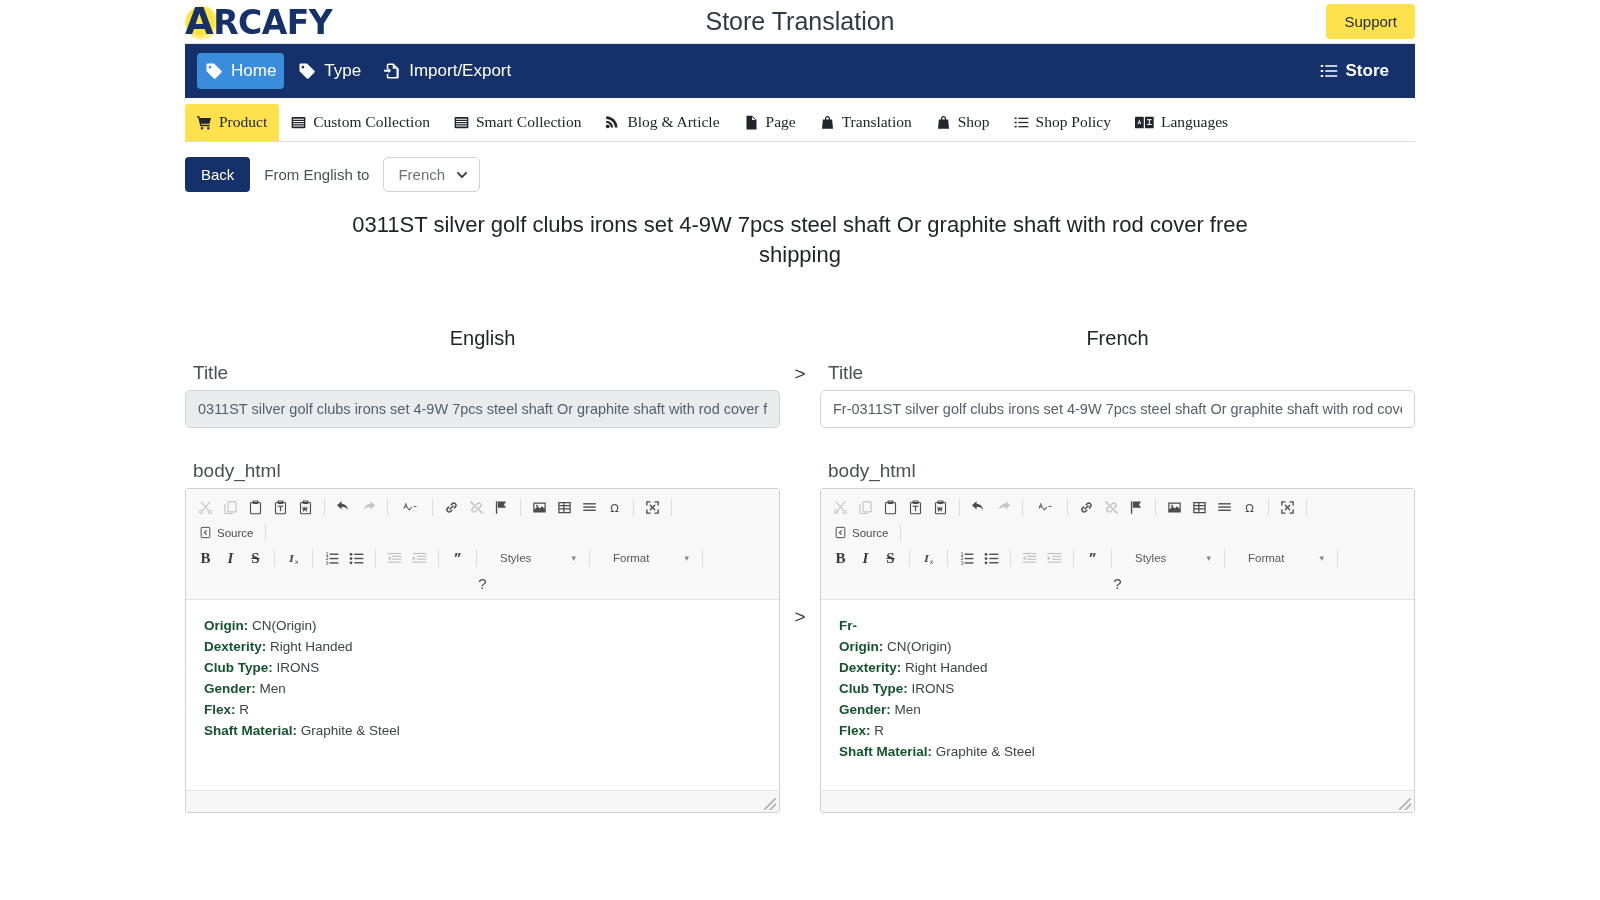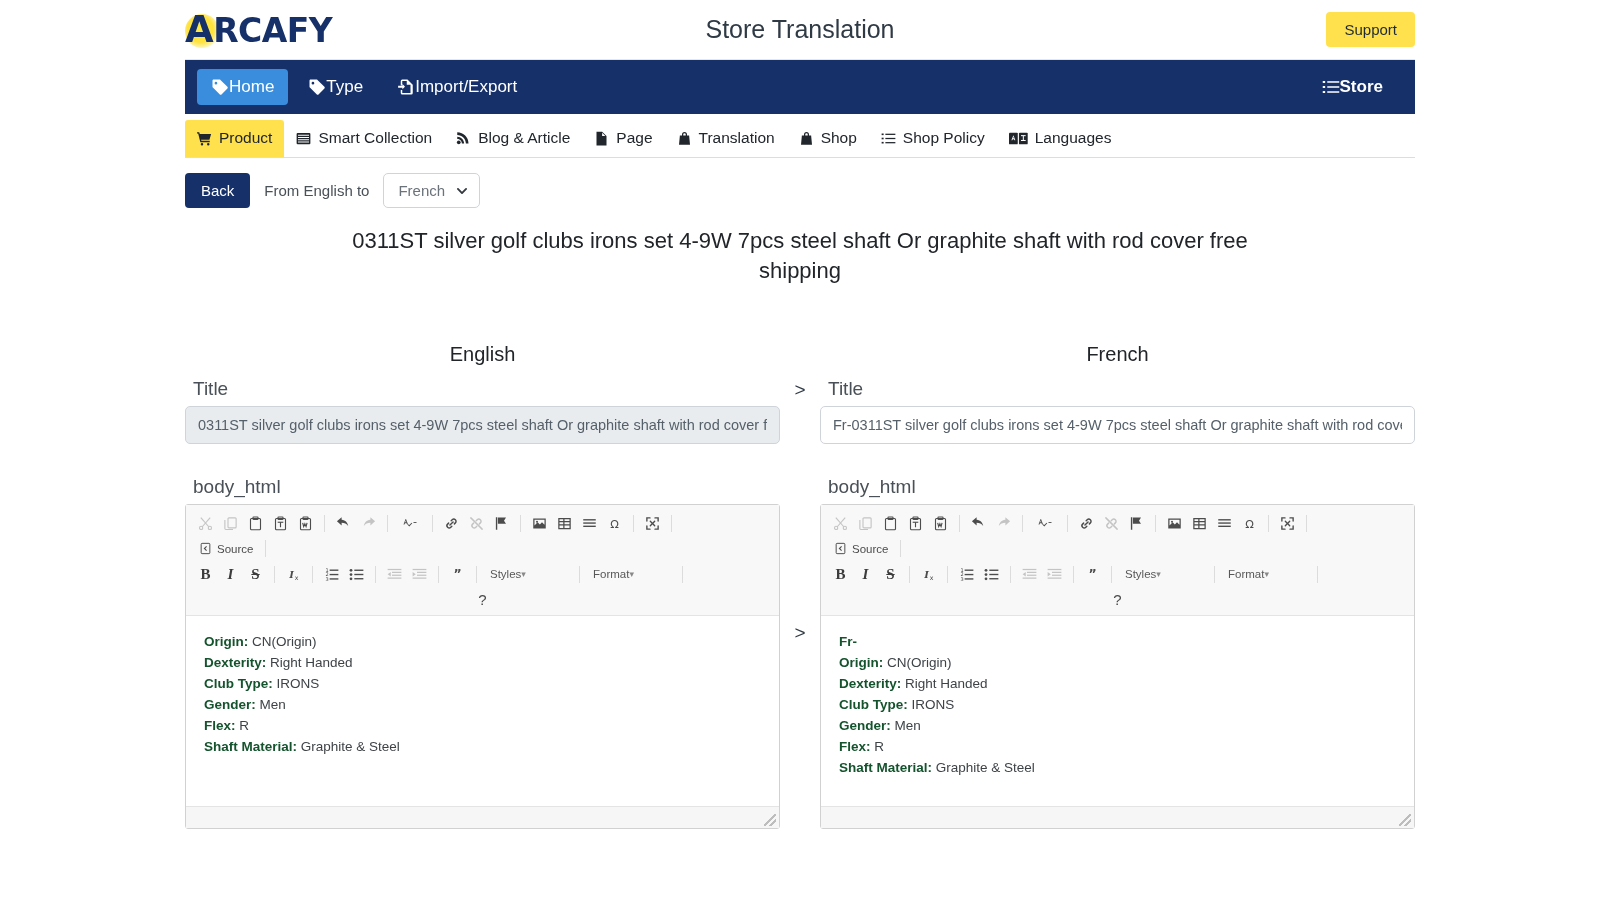--- a/index.html
+++ b/index.html
@@ -9,21 +9,21 @@
     background:#ffffff;
     font-family:"Liberation Sans", sans-serif;
     color:#212529;
     overflow:hidden;
   }
   .page { width:1600px; height:900px; position:relative; }
   .inner { width:1230px; margin:0 auto; position:relative; }
 
   
   .topbar {
-    height:60px; display:flex; align-items:center;
+    height:44px; display:flex; align-items:center;
     border-bottom:1px solid #e6e6e6; position:relative;
   }
   .logo { display:flex; align-items:center; position:relative; height:40px; }
   .logo-mark {
     position:relative; width:44px; height:40px;
   }
   .logo-sun {
     position:absolute; left:0; top:4px; width:34px; height:34px; border-radius:50%;
     background:radial-gradient(circle at 45% 45%, #ffe94a 0%, #ffe23c 48%, rgba(255,231,70,0.15) 78%, rgba(255,255,255,0) 100%);
   }
@@ -43,34 +43,34 @@
     border:none; border-radius:4px; padding:9px 18px;
     font-size:15px; cursor:pointer; font-family:"Liberation Sans", sans-serif;
   }
 
   
   .navbar {
     background:#16306a; height:54px; display:flex; align-items:center;
     padding:0 12px; color:#ffffff;
   }
   .nav-item {
-    display:flex; align-items:center; 
-    padding:8px 14px; border-radius:4px; font-size:17px;
+    display:flex; align-items:center; gap:8px;
+    padding:8px 8px; border-radius:4px; font-size:17px;
     color:#ffffff; cursor:pointer; margin-right:6px; white-space:nowrap;
   }
   .nav-item.active { background:#3a8ddd; }
   .nav-right { margin-left:auto; display:flex; align-items:center; }
   .nav-right .nav-item { font-weight:bold; }
   .ico { display:inline-block; width:18px; height:18px; flex:none; }
   .ico svg { display:block; width:100%; height:100%; }
 
   
   .tabbar {
     display:flex; align-items:flex-end; border-bottom:1px solid #dddddd;
-    height:44px; padding-left:0;
+    height:44px; padding-left:0;font-family:Liberation Serif, serif;
   }
   .tab {
     display:flex; align-items:center; gap:7px;
     padding:9px 12px; font-size:15.5px; color:#20262c; cursor:pointer;
     white-space:nowrap; line-height:1.2;
   }
   .tab.active { background:#ffe14d; border-radius:3px 3px 0 0; }
   .tab .ico { width:15px; height:15px; }
 
   
@@ -140,22 +140,22 @@
     display:flex; align-items:center; gap:5px; font-size:11.5px; color:#4c4c4c;
     padding:2px 5px; cursor:pointer;
   }
   .tb-text svg { width:13px; height:13px; }
   .tb-label {
     font-weight:bold; font-size:15px; color:#3c3c3c; width:23px; height:22px;
     display:flex; align-items:center; justify-content:center; cursor:pointer;
     font-family:"Liberation Serif", serif;
   }
   .tb-combo {
-    display:flex; align-items:center; 
-    min-width:88px; font-size:11.5px; color:#585858; padding:2px 6px; cursor:pointer;
+    display:flex; align-items:center; justify-content:space-between;
+    min-width:88px; font-size:11.5px; color:#585858; padding:2px 6px; cursor:pointer;margin-left:10px;
   }
   .tb-combo .caret { font-size:9px; color:#888; }
   .ed-help { text-align:center; font-size:15px; color:#4a4a4a; padding:3px 0 5px; cursor:pointer; }
   .ed-body {
     min-height:190px; padding:16px 18px; font-size:13.5px; line-height:1.55;
     color:#3e4347; font-family:"Liberation Sans", sans-serif;
     background:#ffffff;
   }
   .ed-body b { color:#14532d; }
   .ed-footer {
@@ -231,20 +231,32 @@
     </div>
 
     <div class="tabbar">
       <div class="tab active">
         <span class="ico">
           <svg viewBox="0 0 24 24" fill="currentColor">
               <path d="M0 1.8h3.6l.8 3h18.2l-2.7 9.2H6.6l.4 1.6h13.4v2.2H5.3L1.9 4H0V1.8zM8 19a2 2 0 110 4 2 2 0 010-4zm10 0a2 2 0 110 4 2 2 0 010-4z"></path>
             </svg>
         </span>
         <span>Product</span>
+      </div>
+      <div class="tab">
+        <span class="ico">
+          <svg viewBox="0 0 24 24" fill="currentColor">
+              <rect x="1" y="3" width="22" height="18" rx="1.6"></rect>
+              <rect x="3.2" y="6" width="17.6" height="1.6" fill="#fff"></rect>
+              <rect x="3.2" y="9.6" width="17.6" height="1.6" fill="#fff"></rect>
+              <rect x="3.2" y="13.2" width="17.6" height="1.6" fill="#fff"></rect>
+              <rect x="3.2" y="16.8" width="17.6" height="1.6" fill="#fff"></rect>
+            </svg>
+        </span>
+        <span>Custom Collection</span>
       </div>
       <div class="tab">
         <span class="ico">
           <svg viewBox="0 0 24 24" fill="currentColor">
               <rect x="1" y="3" width="22" height="18" rx="1.6"></rect>
               <rect x="3.2" y="6" width="17.6" height="1.6" fill="#fff"></rect>
               <rect x="3.2" y="9.6" width="17.6" height="1.6" fill="#fff"></rect>
               <rect x="3.2" y="13.2" width="17.6" height="1.6" fill="#fff"></rect>
               <rect x="3.2" y="16.8" width="17.6" height="1.6" fill="#fff"></rect>
             </svg>

